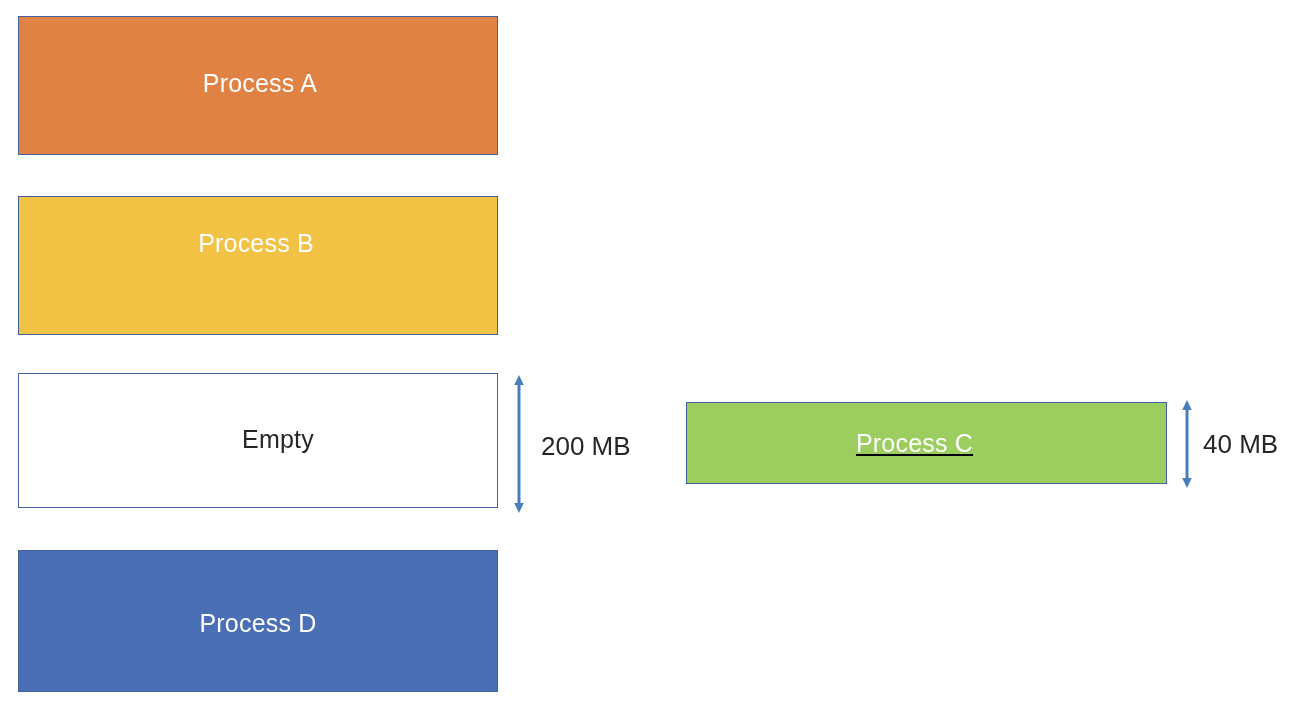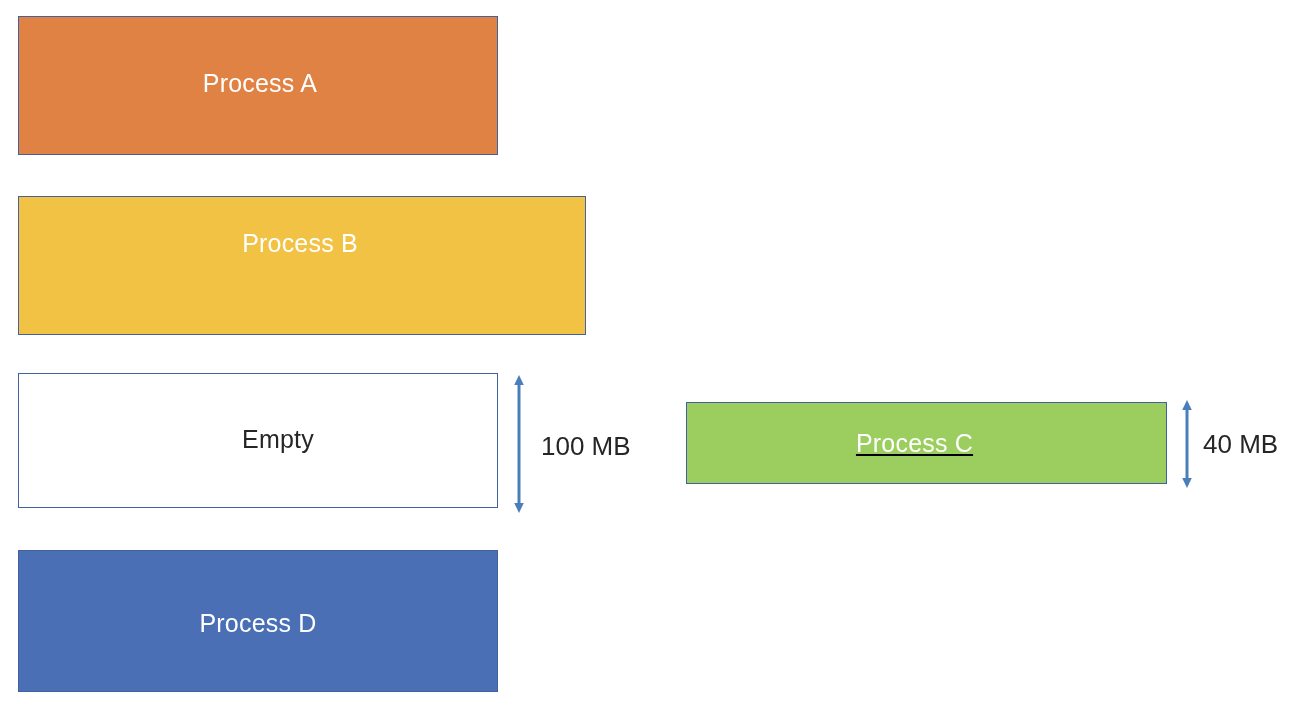--- a/index.html
+++ b/index.html
@@ -36,21 +36,21 @@
     color: #ffffff;
     user-select: none;
   }
   .block-label.dark {
     color: #262626;
     margin-top: 16px;
   }
 
   
   #block-a  { left: 18px;  top: 16px;  width: 480px; height: 139px; background: #df8244; }
-  #block-b  { left: 18px;  top: 196px; width: 568px; height: 139px; background: #f2c244; }
+  #block-b  { left: 18px;  top: 196px; width: 480px; height: 139px; background: #f2c244; }
   #block-empty { left: 18px; top: 373px; width: 480px; height: 135px; background: #ffffff; }
   #block-d  { left: 18px;  top: 550px; width: 480px; height: 142px; background: #4a6fb5; }
   #block-c  { left: 686px; top: 402px; width: 481px; height: 82px;  background: #9bce5f; text-decoration: underline; }
 
   
   #block-a  .block-label { transform: translate(2px, -2px); }
   #block-b  .block-label { transform: translate(-2px, -22px); }
   #block-empty .block-label { transform: translate(20px, -9px); }
   #block-d  .block-label { transform: translate(0px, -4px); margin-top: 12px; }
   #block-c  .block-label { transform: translate(-12px, 0px); }
@@ -98,21 +98,21 @@
 
   <div class="block" id="block-c">
     <span class="block-label">Process C</span>
   </div>
 
   <svg class="dim-arrow" id="arrow-100" viewBox="0 0 18 140">
     <line x1="9" y1="8" x2="9" y2="132" stroke="#4a7ebb" stroke-width="3"></line>
     <polygon points="9,1 4.2,11 13.8,11" fill="#4a7ebb"></polygon>
     <polygon points="9,139 4.2,129 13.8,129" fill="#4a7ebb"></polygon>
   </svg>
-  <div class="dim-label" id="label-100">100 MB</div>
+  <div class="dim-label" id="label-100">200 MB</div>
 
   <svg class="dim-arrow" id="arrow-80" viewBox="0 0 18 90">
     <line x1="9" y1="8" x2="9" y2="82" stroke="#4a7ebb" stroke-width="3"></line>
     <polygon points="9,1 4.2,11 13.8,11" fill="#4a7ebb"></polygon>
     <polygon points="9,89 4.2,79 13.8,79" fill="#4a7ebb"></polygon>
   </svg>
   <div class="dim-label" id="label-80">40 MB</div>
 
 </div>
 

